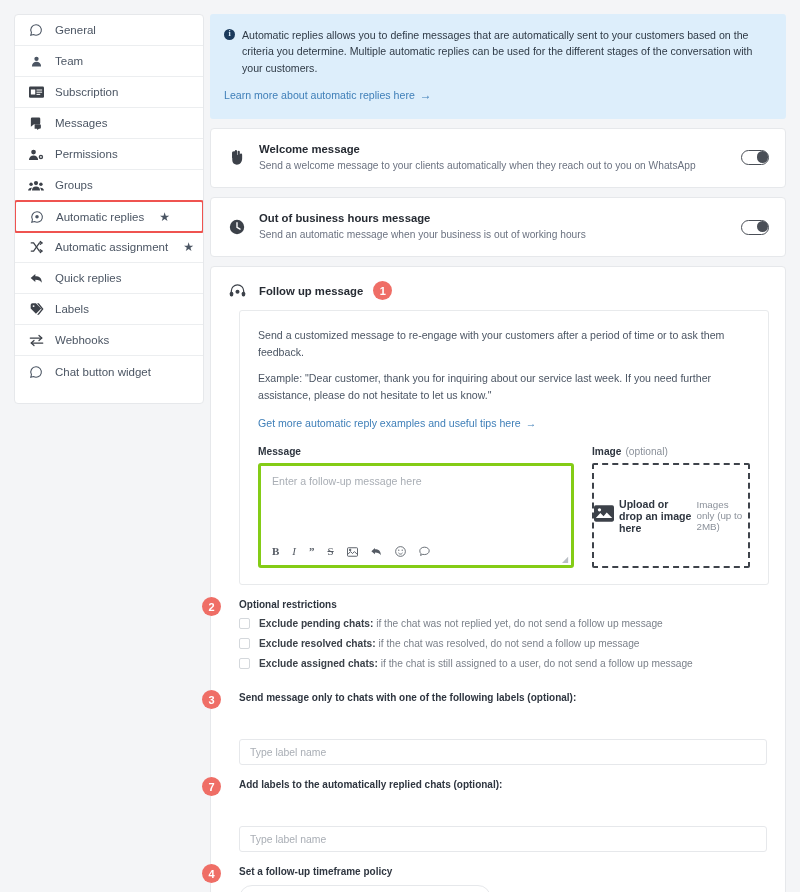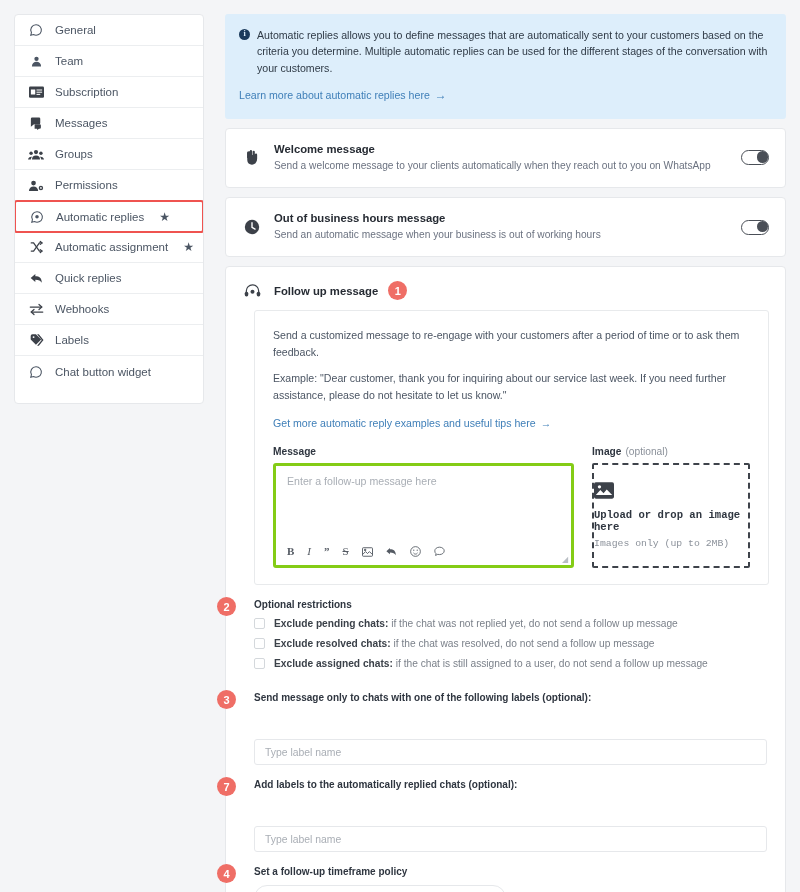--- a/index.html
+++ b/index.html
@@ -3,21 +3,21 @@
 <meta charset="utf-8">
 <style>
   * { box-sizing: border-box; margin: 0; padding: 0; }
   html, body {
     width: 800px; height: 892px;
     background: #f4f5f7;
     font-family: "Liberation Sans", sans-serif;
     color: #3c4257;
     -webkit-font-smoothing: antialiased;
   }
-  .page { position: relative; width: 800px; height: 892px; padding: 14px; display: flex; gap: 21px; }
+  .page { position: relative; width: 800px; height: 892px; padding: 14px; display: flex; gap: 6px; }
 
   
   .sidebar {
     width: 190px; flex: 0 0 190px;
     background: #ffffff;
     border: 1px solid #e6e8eb;
     border-radius: 4px;
     height: 390px;
     overflow: hidden;
   }
@@ -123,22 +123,22 @@
     border: 3px solid #84cc16; border-radius: 3px; height: 105px;
     display: flex; flex-direction: column; position: relative; background: #fff;
   }
   .editor .ph { padding: 9px 11px; font-size: 10.6px; color: #a9aeb5; flex: 1; }
   .ed-toolbar { display: flex; align-items: center; gap: 13px; padding: 0 11px 8px 11px; color: #545a63; }
   .ed-toolbar span { font-size: 11px; line-height: 1; cursor: pointer; display: inline-flex; align-items: center; }
   .resize { position: absolute; right: 2px; bottom: 2px; width: 7px; height: 7px; color: #b9bec4; font-size: 8px; line-height: 7px; }
 
   .dropzone {
     border: 2px dashed #3e434a; border-radius: 2px; height: 105px;
-    display: flex; flex-direction: column; align-items: flex-start; justify-content: center; gap: 5px;
-    cursor: pointer; background: #fff; font-family: Liberation Mono, monospace;
+    display: flex; flex-direction: row; align-items: center; justify-content: center; gap: 5px;
+    cursor: pointer; background: #fff;
   }
   .dz-t { font-size: 10.6px; font-weight: bold; color: #2f3640; }
   .dz-s { font-size: 9.8px; color: #8b919a; }
 
   
   .sec { position: relative; padding: 14px 18px 0 28px; }
   .sec .badge.abs { top: 12px; }
   .sec-ttl { font-size: 10px; font-weight: bold; color: #2f3640; margin-bottom: 8px; }
 
   .cbrow { display: flex; align-items: center; gap: 9px; margin-bottom: 9px; }
@@ -197,48 +197,48 @@
     </div>
 
     <div class="side-item">
       <span class="side-ico">
           <svg width="15" height="14" viewBox="0 0 24 22" fill="#3c4149">
             <path d="M2 2h14a2 2 0 012 2v7a2 2 0 01-2 2H8l-5 4V4a2 2 0 012-2z"></path>
             <path d="M9 13h8a2 2 0 012 2v3a2 2 0 01-2 2h-1l-3 2v-2H9z"></path>
           </svg>
         </span>
       <span>Messages</span>
+    </div>
+
+    <div class="side-item">
+      <span class="side-ico">
+          <svg width="16" height="13" viewBox="0 0 26 20" fill="#3c4149">
+            <circle cx="9" cy="6" r="3.8"></circle>
+            <path d="M1.5 19a7.5 7.5 0 0115 0z"></path>
+            <circle cx="21" cy="14" r="3.6"></circle>
+            <circle cx="21" cy="14" r="1.4" fill="#fff"></circle>
+          </svg>
+        </span>
+      <span>Permissions</span>
     </div>
 
     <div class="side-item">
       <span class="side-ico">
           <svg width="16" height="13" viewBox="0 0 26 20" fill="#3c4149">
             <circle cx="13" cy="6" r="3.4"></circle>
             <circle cx="5" cy="8" r="2.8"></circle>
             <circle cx="21" cy="8" r="2.8"></circle>
             <path d="M6.5 18a6.5 6.5 0 0113 0z"></path>
             <path d="M0 18a5.2 5.2 0 016.5-4.3A8.6 8.6 0 004.6 18z"></path>
             <path d="M26 18a5.2 5.2 0 00-6.5-4.3A8.6 8.6 0 0121.4 18z"></path>
           </svg>
         </span>
       <span>Groups</span>
     </div>
 
-    <div class="side-item">
-      <span class="side-ico">
-          <svg width="16" height="13" viewBox="0 0 26 20" fill="#3c4149">
-            <circle cx="9" cy="6" r="3.8"></circle>
-            <path d="M1.5 19a7.5 7.5 0 0115 0z"></path>
-            <circle cx="21" cy="14" r="3.6"></circle>
-            <circle cx="21" cy="14" r="1.4" fill="#fff"></circle>
-          </svg>
-        </span>
-      <span>Permissions</span>
-    </div>
-
     <div class="side-item active">
       <span class="side-ico">
           <svg width="14" height="14" viewBox="0 0 24 24" fill="none" stroke="#4b5563" stroke-width="1.8">
             <path d="M12 3a9 9 0 00-7.8 13.5L3 21l4.7-1.2A9 9 0 1012 3z"></path>
             <circle cx="12" cy="11.5" r="3" fill="#4b5563" stroke="none"></circle>
           </svg>
         </span>
       <span>Automatic replies</span>
       <span class="star">★</span>
     </div>
@@ -260,39 +260,39 @@
       <span class="side-ico">
           <svg width="15" height="14" viewBox="0 0 24 24" fill="#3c4149">
             <path d="M10 5L2 12l8 7v-4c6 0 9 2 11 5 0-8-4-11-11-11z"></path>
           </svg>
         </span>
       <span>Quick replies</span>
     </div>
 
     <div class="side-item">
       <span class="side-ico">
+          <svg width="15" height="14" viewBox="0 0 24 24" fill="#3c4149">
+            <path d="M2 5a3 3 0 013-3h6l9 9-9 9-9-9z"></path>
+            <circle cx="7" cy="7" r="1.6" fill="#fff"></circle>
+            <path d="M13 2h3l8 10-8 10h-3l8-10z"></path>
+          </svg>
+        </span>
+      <span>Labels</span>
+    </div>
+
+    <div class="side-item">
+      <span class="side-ico">
           <svg width="15" height="13" viewBox="0 0 24 20" fill="none" stroke="#3c4149" stroke-width="2" stroke-linecap="round">
             <path d="M2 6h18"></path>
             <path d="M16 2l4.5 4L16 10"></path>
             <path d="M22 14H4"></path>
             <path d="M8 10l-4.5 4L8 18"></path>
           </svg>
         </span>
       <span>Webhooks</span>
-    </div>
-
-    <div class="side-item">
-      <span class="side-ico">
-          <svg width="15" height="14" viewBox="0 0 24 24" fill="#3c4149">
-            <path d="M2 5a3 3 0 013-3h6l9 9-9 9-9-9z"></path>
-            <circle cx="7" cy="7" r="1.6" fill="#fff"></circle>
-            <path d="M13 2h3l8 10-8 10h-3l8-10z"></path>
-          </svg>
-        </span>
-      <span>Labels</span>
     </div>
 
     <div class="side-item">
       <span class="side-ico">
           <svg width="14" height="14" viewBox="0 0 24 24" fill="none" stroke="#4b5563" stroke-width="1.8">
             <path d="M12 3a9 9 0 00-7.8 13.5L3 21l4.7-1.2A9 9 0 1012 3z"></path>
           </svg>
         </span>
       <span>Chat button widget</span>
     </div>

